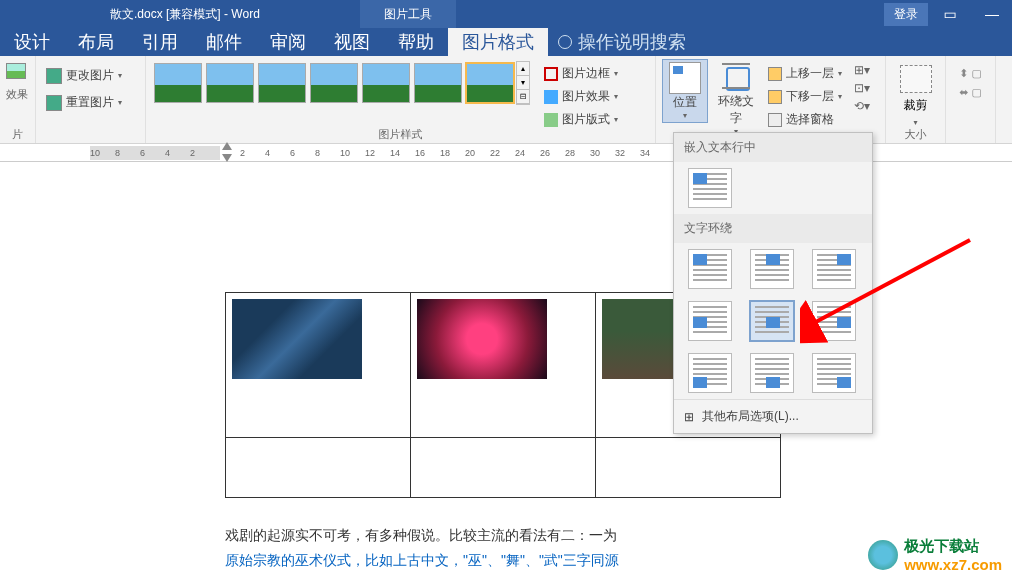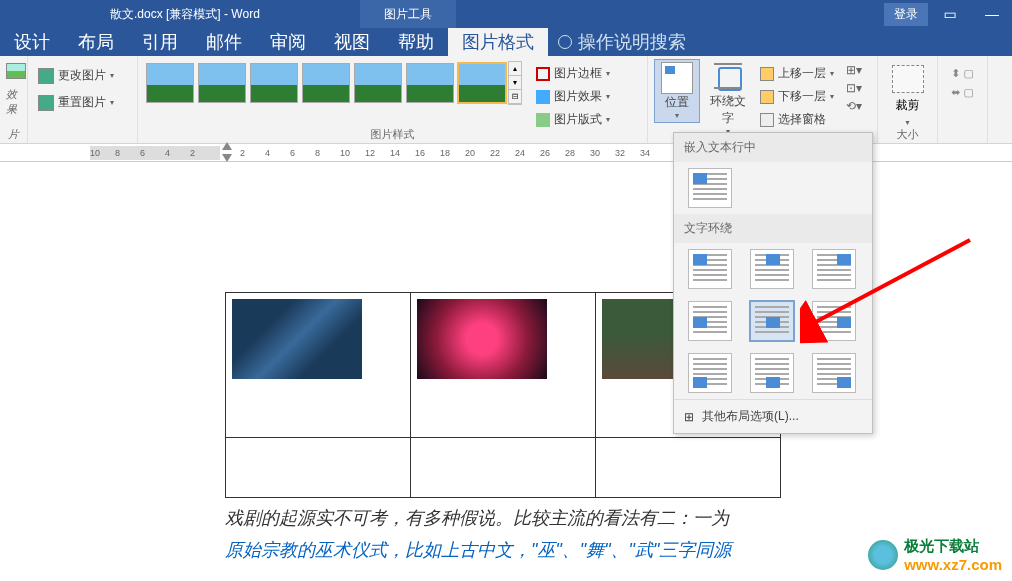--- a/index.html
+++ b/index.html
@@ -50,21 +50,21 @@
 
 .doc-area { background: #fff; position: relative; height: 430px; }
 .page { position: absolute; left: 225px; top: 130px; width: 560px; }
 .doc-table { border-collapse: collapse; }
 .doc-table td { border: 1px solid #333; width: 185px; height: 145px; vertical-align: top; padding: 0; }
 .doc-table tr.r2 td { height: 60px; }
 .cell-img { width: 130px; height: 80px; margin: 6px; display: block; }
 .img1 { background: linear-gradient(135deg, #1a3a5a 30%, #3a6a9a 50%, #1a3a5a 70%); }
 .img2 { background: radial-gradient(circle, #ff4080 20%, #8b1a3a 60%, #1a0a1a 100%); }
 .img3 { background: linear-gradient(#3a5a3a 40%, #5a4a3a 100%); }
-.body-text { font-size: 18px; color: #333; margin-top: 4px; line-height: 1.8; font-style: italic; }
+.body-text { font-size: 14px; color: #333; margin-top: 25px; line-height: 1.8; }
 
 .dropdown { position: absolute; left: 673px; top: 132px; width: 200px; background: #f3f3f3; border: 1px solid #c0c0c0; box-shadow: 2px 2px 6px rgba(0,0,0,0.2); font-size: 12px; z-index: 100; }
 .dd-header { padding: 6px 10px; color: #666; background: #eaeaea; }
 .dd-row { display: flex; gap: 18px; padding: 6px 14px; }
 .pos-opt { width: 44px; height: 40px; border: 1px solid #bbb; background: #fff; position: relative; cursor: pointer; }
 .pos-opt.hover { background: #d6e4f4; border-color: #7da2ce; box-shadow: 0 0 0 1px #7da2ce; }
 .pos-opt .lines { position: absolute; top: 4px; left: 4px; right: 4px; bottom: 4px; }
 .pos-opt .lines::before { content: ''; position: absolute; top: 0; left: 0; right: 0; height: 2px; background: #aaa; box-shadow: 0 5px 0 #aaa, 0 10px 0 #aaa, 0 15px 0 #aaa, 0 20px 0 #aaa, 0 25px 0 #aaa; }
 .pos-opt .pic { position: absolute; width: 14px; height: 11px; background: #4a8cd6; }
 .pic.tl { top: 4px; left: 4px; } .pic.tc { top: 4px; left: 15px; } .pic.tr { top: 4px; right: 4px; }
@@ -104,21 +104,21 @@
   <div class="tab">视图</div>
   <div class="tab">帮助</div>
   <div class="tab active">图片格式</div>
   <div class="tell-me">
     <span class="bulb"></span>
     <span>操作说明搜索</span>
   </div>
 </div>
 
 <div class="ribbon">
-  <div class="group" style="width:28px;font-style:italic;">
+  <div class="group" style="width:36px;">
     <div class="group-body" style="flex-direction:column;gap:8px;padding-top:4px;">
       <div class="mini-icon"></div>
       <div style="font-size:11px;color:#666;">效果</div>
     </div>
     <div class="group-label">片</div>
   </div>
 
   <div class="group" style="width:110px;">
     <div class="group-body" style="flex-direction:column;gap:6px;padding-top:6px;">
       <div class="small-btn">

